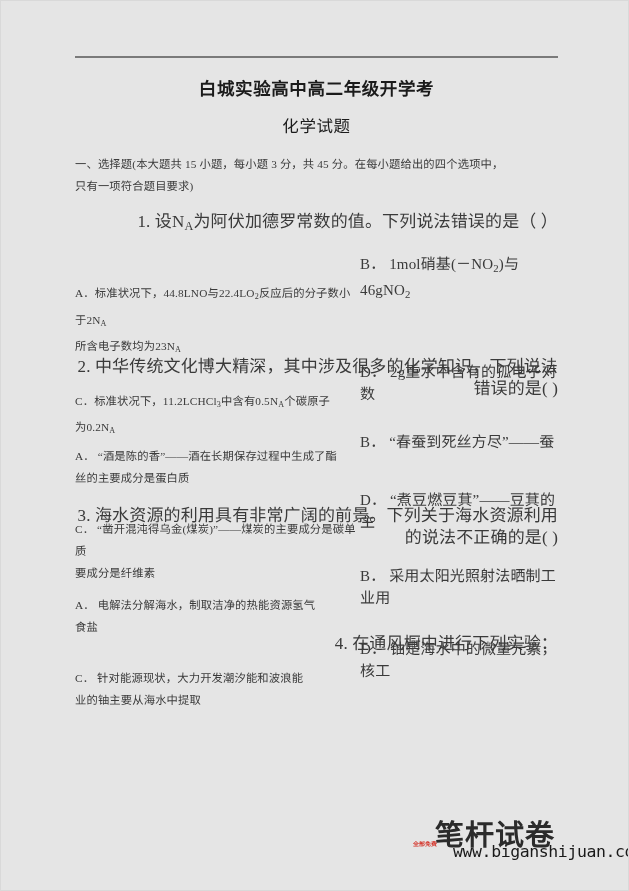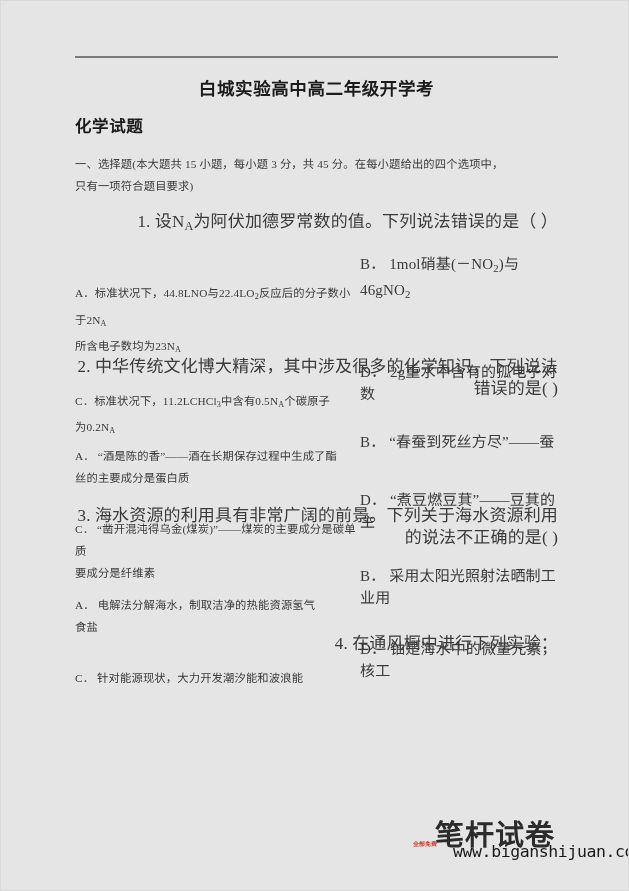--- a/index.html
+++ b/index.html
@@ -42,23 +42,23 @@
     font-weight: bold;
     letter-spacing: 0.6px;
     font-family: "DejaVu Sans", "Liberation Sans", sans-serif;
     color: #1b1b1b;
   }
   .doc-subtitle {
     position: absolute;
     left: 74px;
     top: 112px;
     width: 483px;
-    text-align: left;
+    text-align: center;
     font-size: 16.5px;
-    font-weight: bold;
+    font-weight: normal;
     letter-spacing: 0.6px;
     font-family: "DejaVu Sans", "Liberation Sans", sans-serif;
     color: #1b1b1b;
   }
 
   
   .block {
     position: absolute;
     left: 74px;
     width: 483px;
@@ -202,20 +202,21 @@
     <div class="opt-grid">
       <div class="opt-row" style="margin-top:16px;">
         <div class="opt-col-l">A．  电解法分解海水，制取洁净的热能资源氢气</div>
         <div class="opt-col-r">B．  采用太阳光照射法晒制工业用</div>
       </div>
       <div class="cont-line">食盐</div>
       <div class="opt-row">
         <div class="opt-col-l">C．  针对能源现状，大力开发潮汐能和波浪能</div>
         <div class="opt-col-r">D．  铀是海水中的微量元素，核工</div>
       </div>
+      <div class="cont-line">业的铀主要从海水中提取</div>
     </div>
   </div>
 
   <div class="block" style="top:632px;">
     <div class="stem">4. 在通风橱中进行下列实验：</div>
   </div>
 
   <div class="watermark">
     <div class="wm-cn">笔杆试卷</div>
     <div class="wm-badge">全部免费</div>

